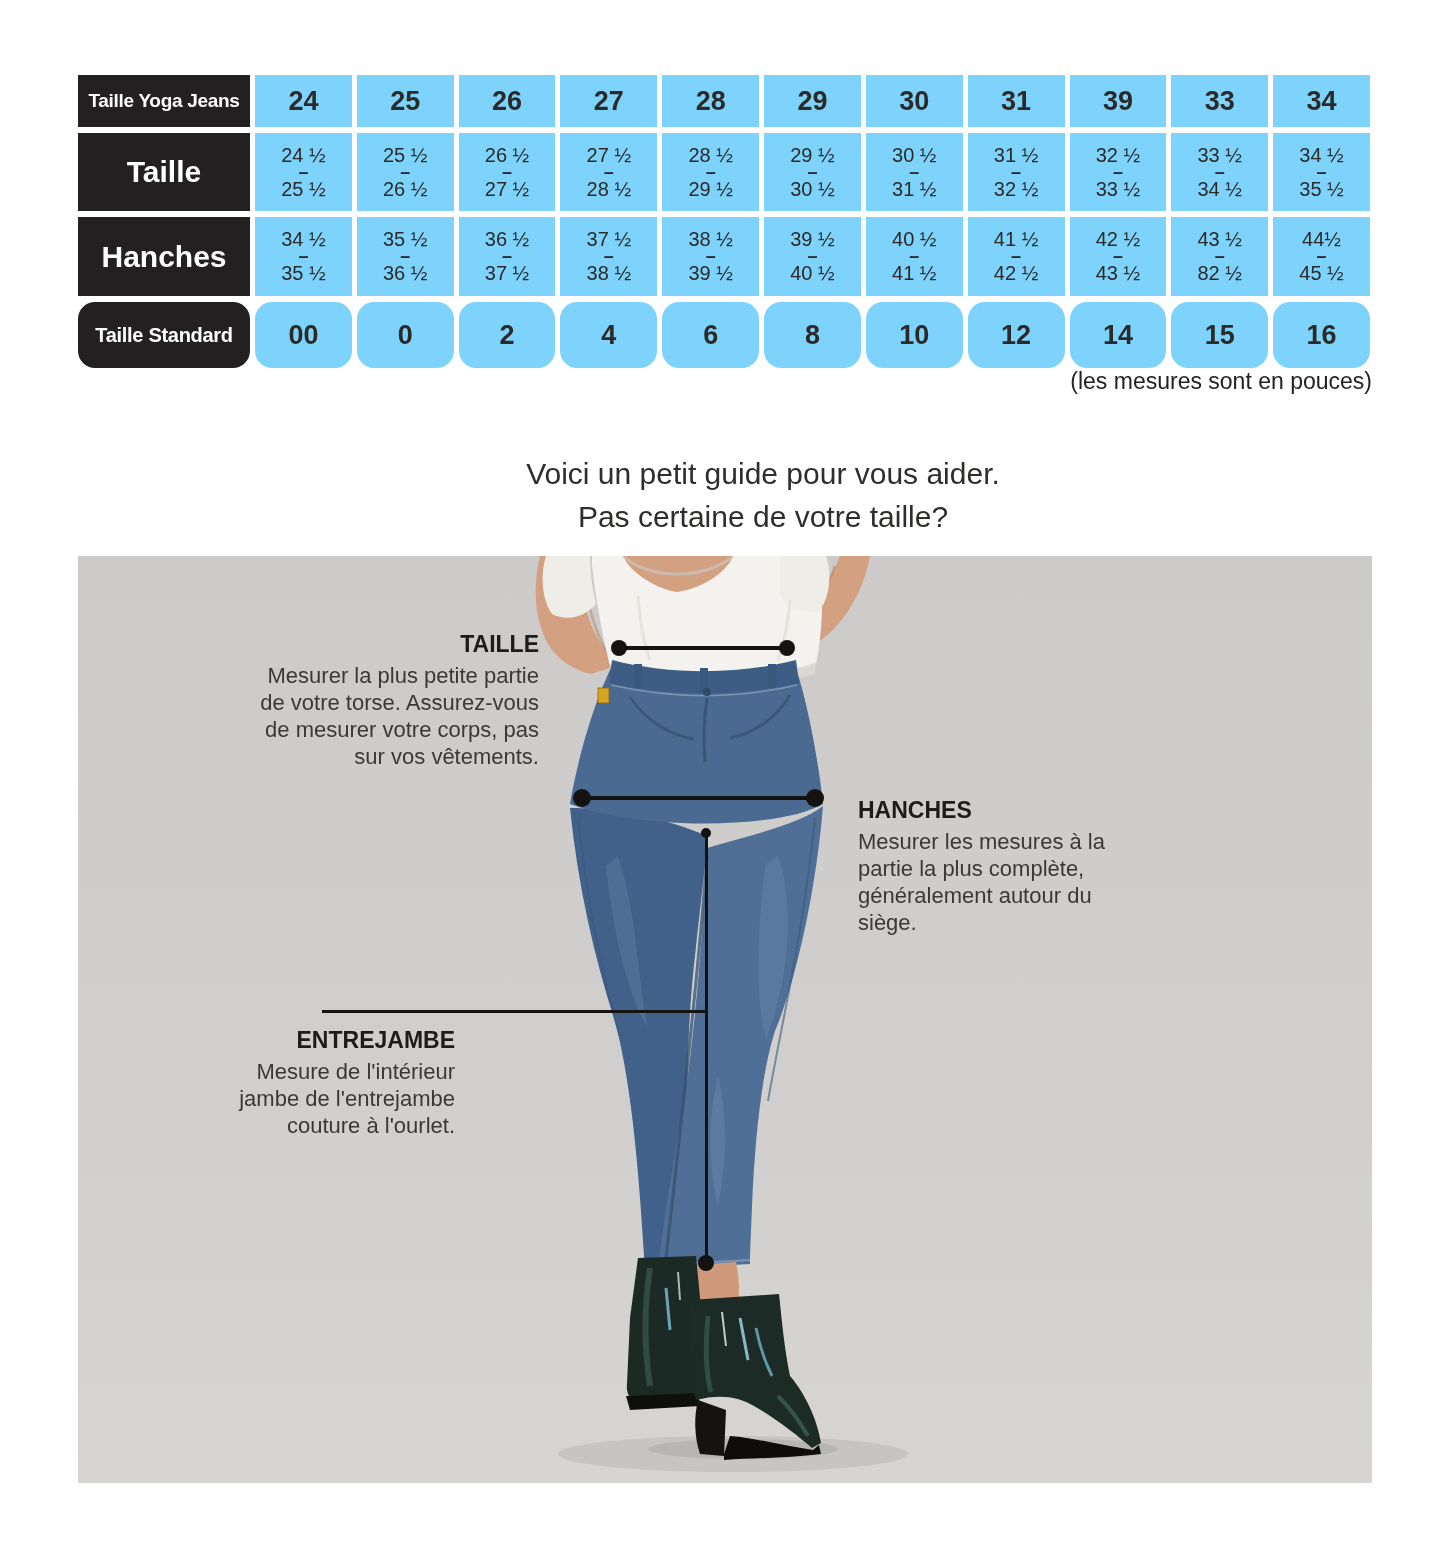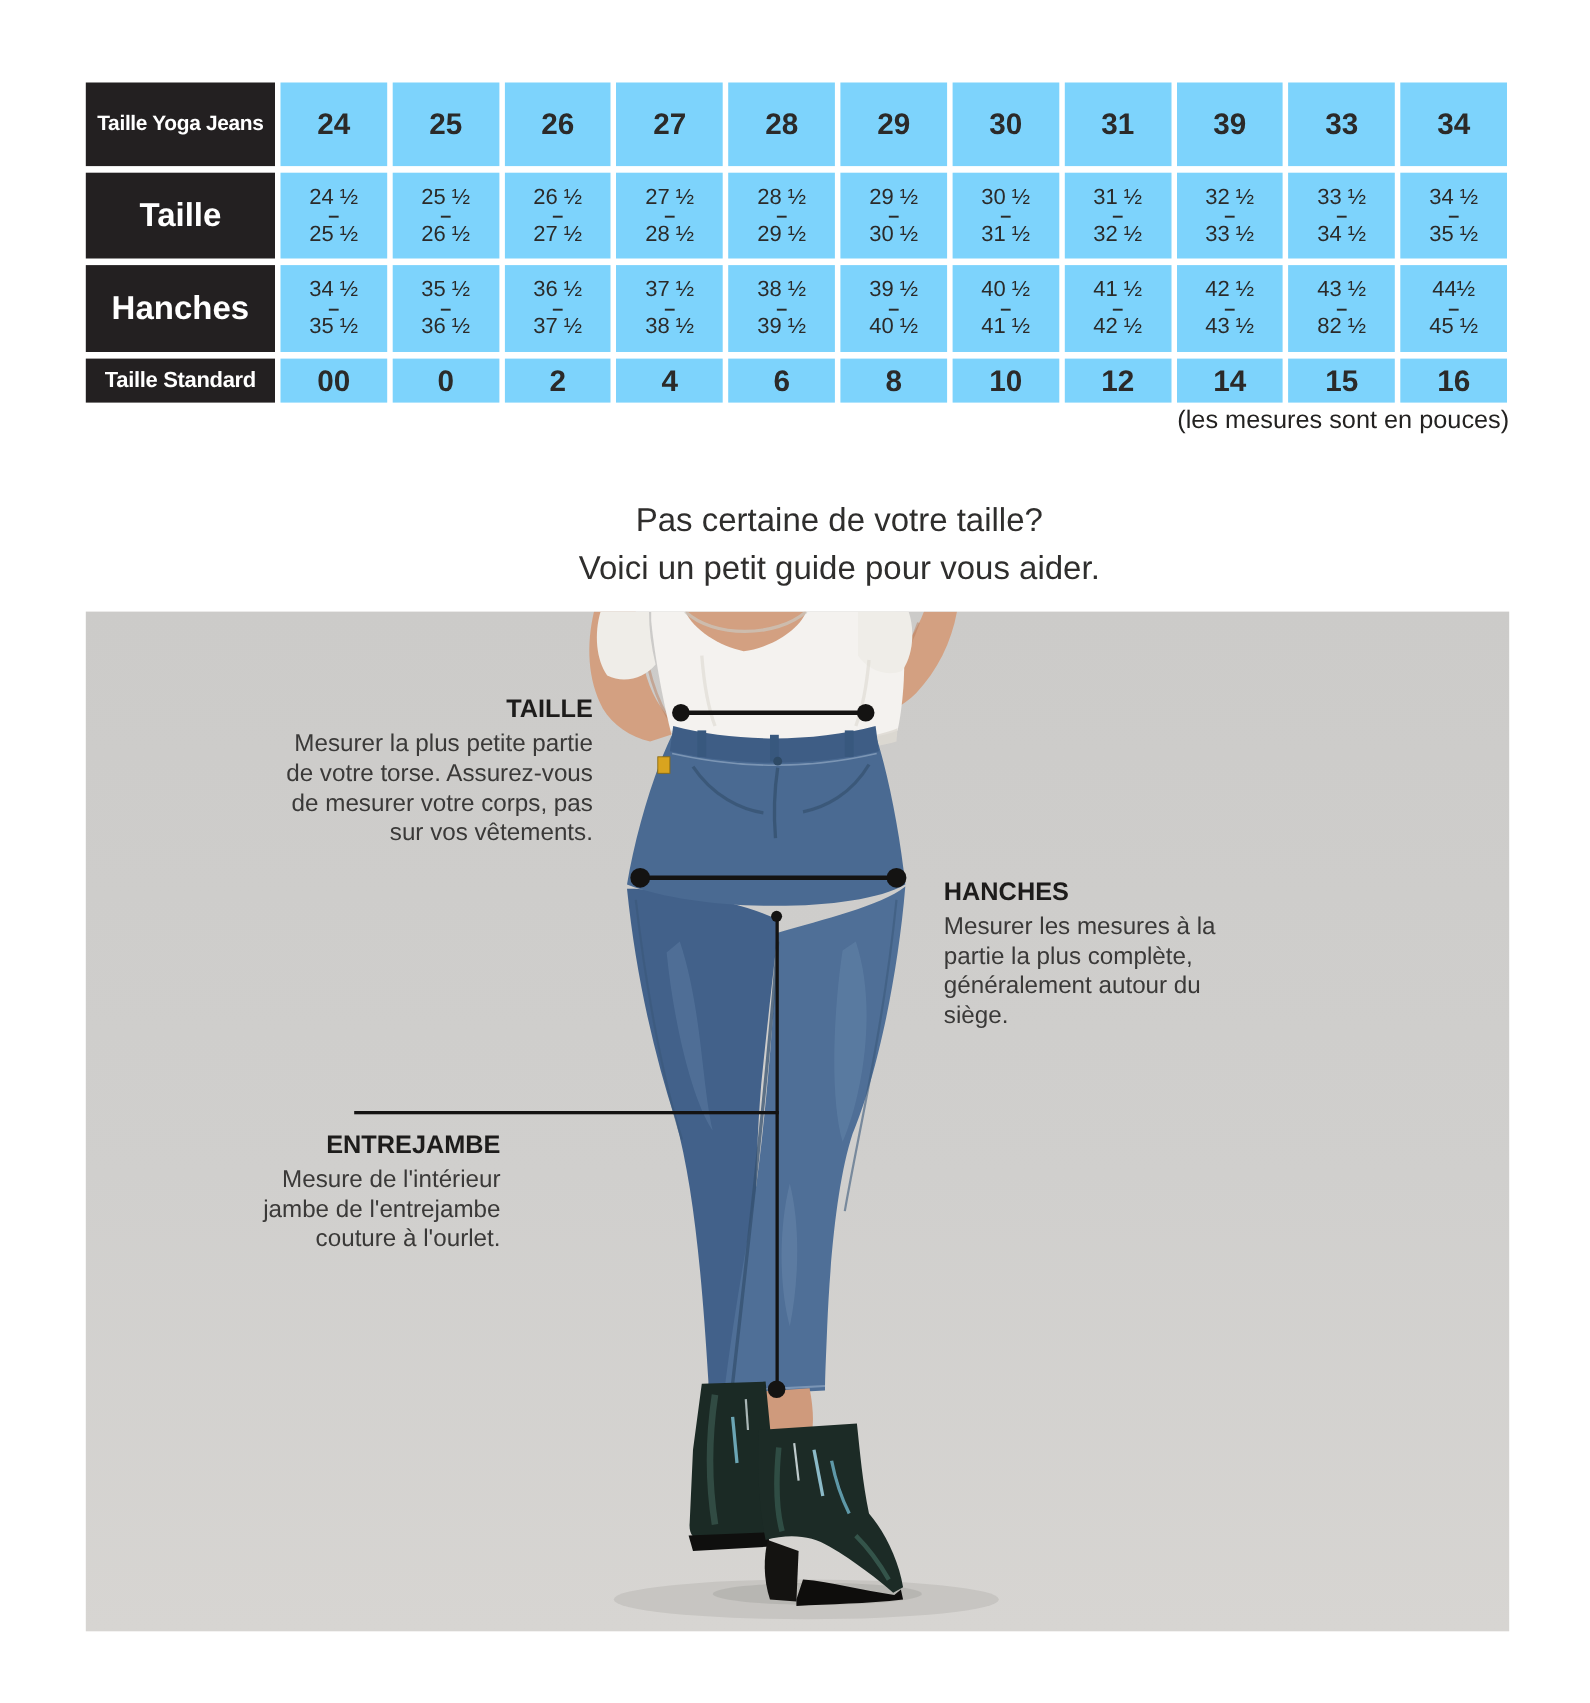--- a/index.html
+++ b/index.html
@@ -6,21 +6,21 @@
   .canvas{position:relative;width:1445px;height:1548px;background:#ffffff;overflow:hidden;
           font-family:"Liberation Sans",sans-serif;}
 
   
   .size-table{position:absolute;left:78px;top:75px;width:1292px;display:flex;gap:5px;}
   .label-col{flex:none;width:172px;display:flex;flex-direction:column;gap:6px;}
   .col{flex:1;display:flex;flex-direction:column;gap:6px;min-width:0;}
   .cell{display:flex;flex-direction:column;align-items:center;justify-content:center;
         background:#7dd3fc;color:#2b2a29;text-align:center;}
   .label-col .cell{background:#232021;color:#ffffff;}
-  .h1{height:76px;}.h2{height:78px;}.h3{height:79px;}.h4{height:40px;}
+  .h1{height:52px;}.h2{height:78px;}.h3{height:79px;}.h4{height:66px;border-radius:17px;}
   .corner-lbl{font-size:19px;font-weight:bold;letter-spacing:-0.3px;}
   .big-lbl{font-size:30px;font-weight:bold;}
   .std-lbl{font-size:20px;font-weight:bold;letter-spacing:-0.3px;}
   .num{font-size:27px;font-weight:bold;}
   .r-top,.r-bot{display:block;font-size:20px;font-weight:normal;line-height:23px;}
   .r-dash{display:block;font-size:18px;font-weight:bold;line-height:11px;}
 
   .units-note{position:absolute;right:73px;top:368px;font-size:23px;color:#232221;}
 
   .intro{position:absolute;left:116px;top:452px;width:1294px;text-align:center;
@@ -194,22 +194,22 @@
             <span class="r-dash">–</span>
             <span class="r-bot">45 ½</span>
           </div>
           <div class="cell h4 num">16</div>
         </div></div>
   </div>
 
   <div class="units-note">(les mesures sont en pouces)</div>
 
   <div class="intro">
+    <div>Voici un petit guide pour vous aider.</div>
     <div>Pas certaine de votre taille?</div>
-    <div>Voici un petit guide pour vous aider.</div>
   </div>
 
   <div class="photo">
 
     <svg width="1294" height="927" viewBox="0 0 1294 927">
 
       <g>
         <ellipse cx="655" cy="898" rx="175" ry="18" fill="#b7b5b2" opacity="0.5"></ellipse>
         <ellipse cx="665" cy="893" rx="95" ry="10" fill="#a5a3a0" opacity="0.45"></ellipse>
       </g>

